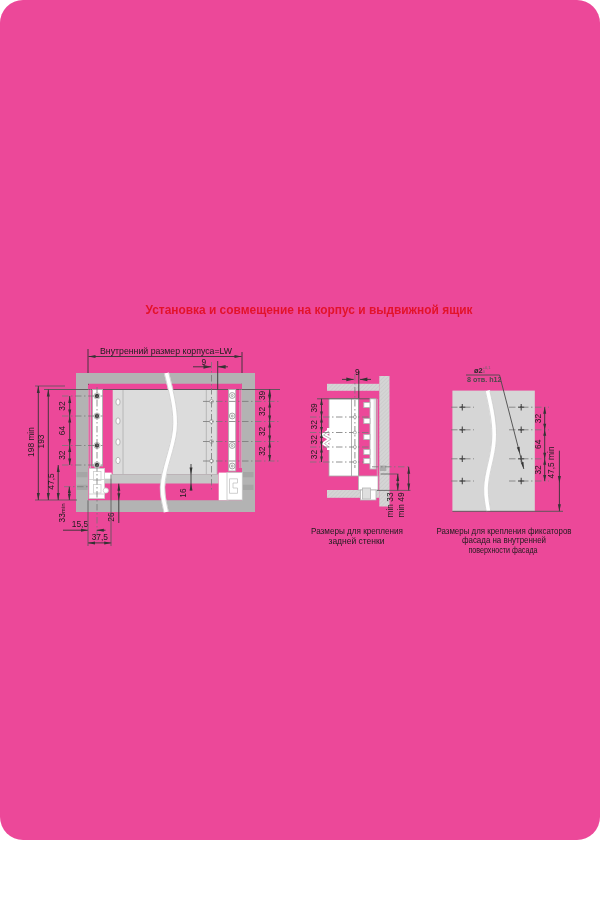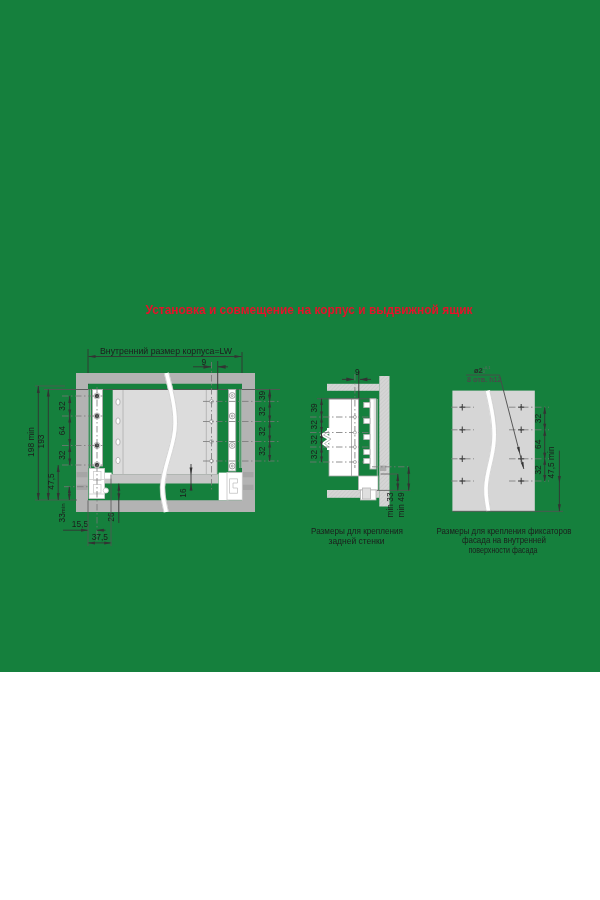--- a/index.html
+++ b/index.html
@@ -1,16 +1,16 @@
 <!DOCTYPE html>
 <html><head>
 <meta charset="utf-8">
 <style>
 html,body{margin:0;padding:0;background:#ffffff;}
-#page{width:600px;height:672px;position:relative;background:#15803d;overflow:hidden;}
+#page{width:600px;height:840px;position:relative;background:#ec4899;overflow:hidden;border-radius:23px;}
 svg{display:block;}
 text{font-family:"Liberation Sans",sans-serif;}
 .dim{font-size:8.4px;fill:#1c1c1c;}
 .cap{font-size:9.2px;fill:#1c1c1c;}
 </style>
 </head>
 <body>
 <div id="page">
 <svg width="600" height="900" viewBox="0 0 600 900">
 <defs>

